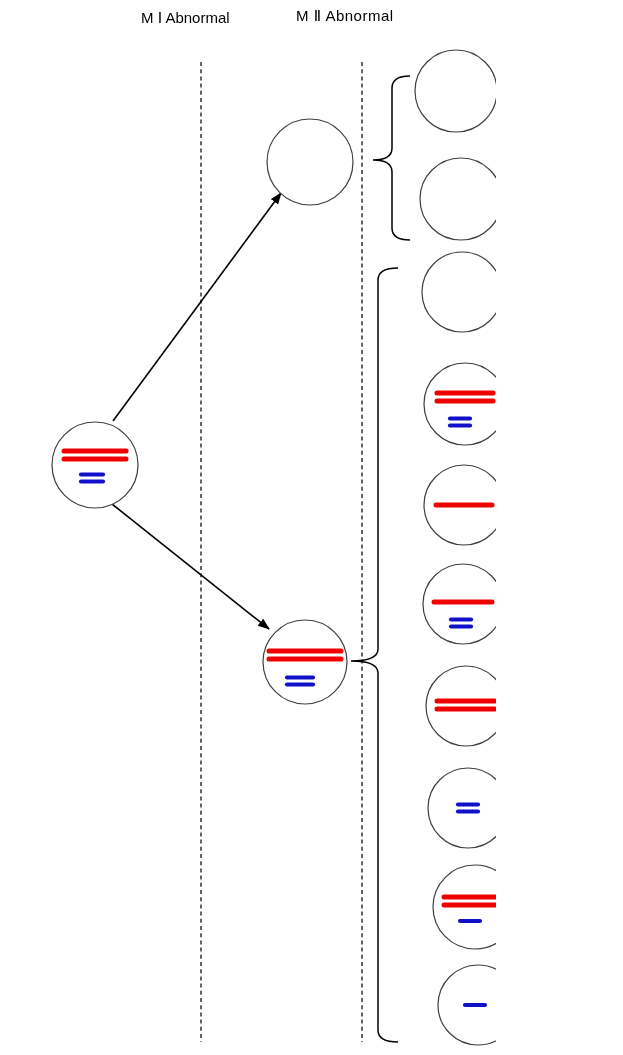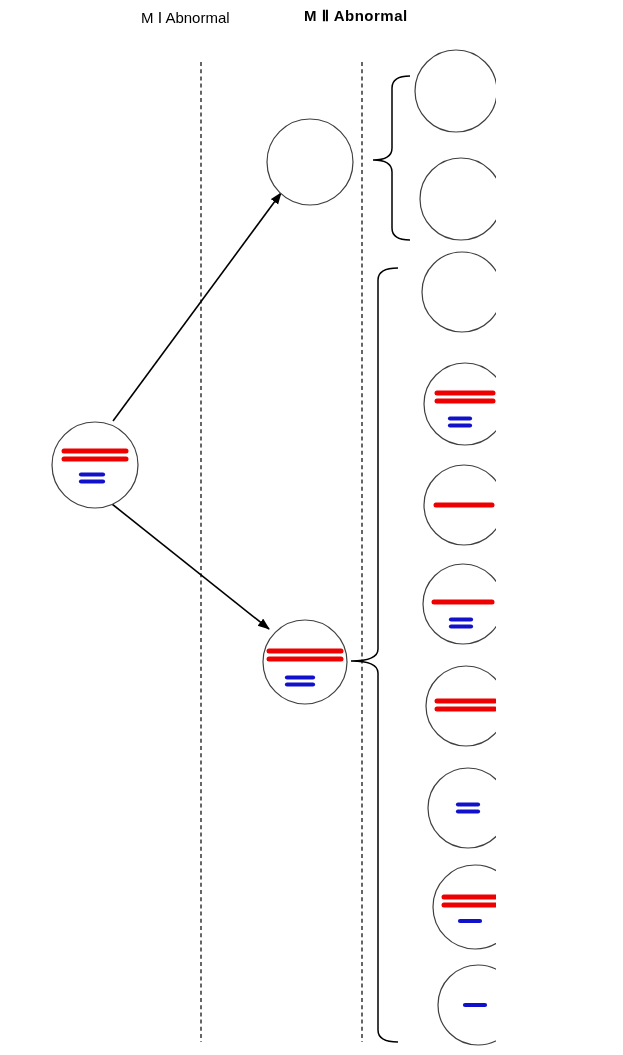--- a/index.html
+++ b/index.html
@@ -24,21 +24,21 @@
   }
   .label {
     position: absolute;
     font-size: 15px;
     line-height: 18px;
     color: #000000;
     white-space: nowrap;
     font-family: "Liberation Sans", sans-serif;
   }
   .label-m1 { left: 141px; top: 9px; }
-  .label-m2 { left: 304px; top: 7px; letter-spacing: 0.5px; font-weight: bold; }
+  .label-m2 { left: 296px; top: 7px; letter-spacing: 0.5px; }
 </style>
 </head>
 <body>
 
 <div class="canvas">
   <div class="label label-m1">M Ⅰ Abnormal</div>
   <div class="label label-m2">M Ⅱ Abnormal</div>
   <svg id="diagram-svg" class="diagram-svg" xmlns="http://www.w3.org/2000/svg" viewBox="0 0 623 1055">
       <defs>
         <marker id="arrowhead" markerWidth="13" markerHeight="10" refX="11" refY="4.5" orient="auto" markerUnits="userSpaceOnUse">

